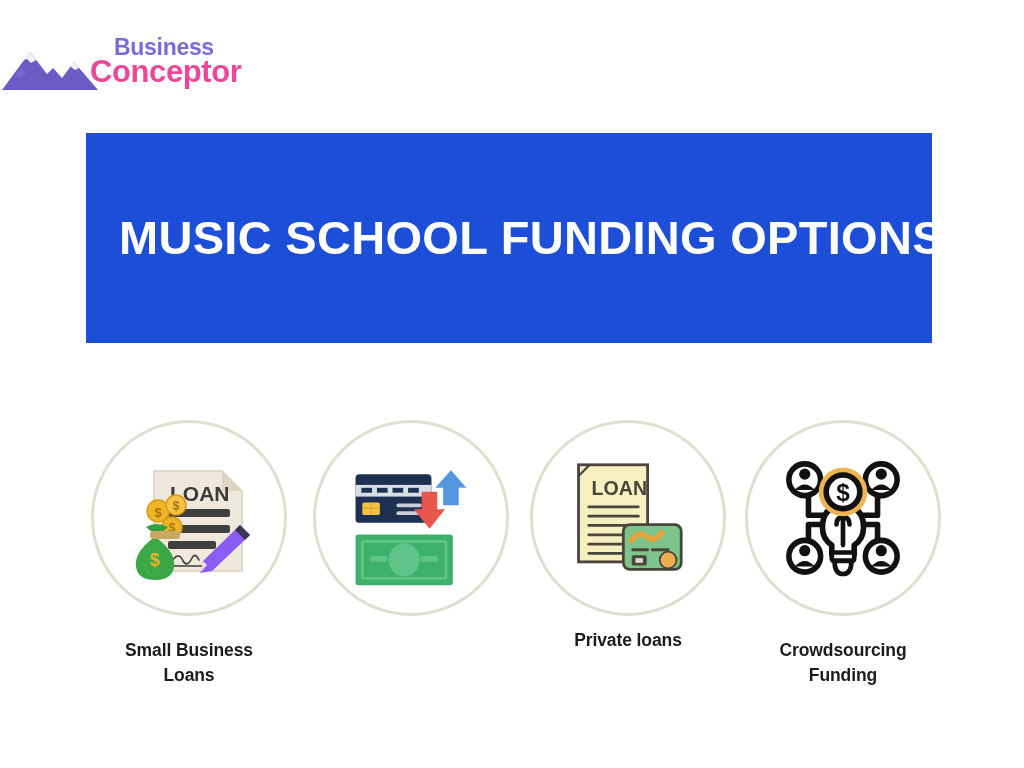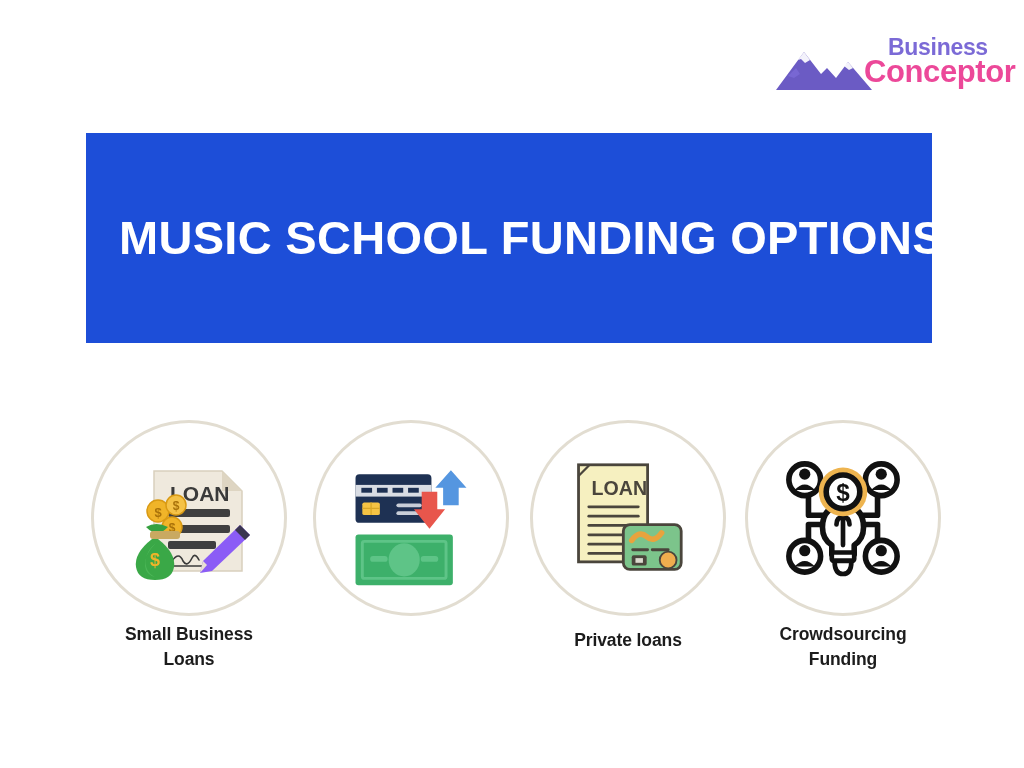--- a/index.html
+++ b/index.html
@@ -12,21 +12,21 @@
   }
 
   
   .logo-wrap{
     position:absolute;
     left:0; top:30px;
     width:1024px;
     height:70px;
     display:flex;
     align-items:center;
-    justify-content:flex-end;
+    justify-content:flex-start;
   }
   .logo-inner{
     position:relative;
     width:250px;
     height:62px;
   }
   .logo-mountain{
     position:absolute;
     left:0; top:10px;
     width:120px; height:48px;
@@ -100,21 +100,21 @@
     background:#ffffff;
     display:flex;
     align-items:center;
     justify-content:center;
     margin:0 auto;
     position:relative;
   }
   .circle svg{ display:block; }
 
   .card-label{
-    margin-top:6px;
+    margin-top:22px;
     font-size:17.5px;
     font-weight:bold;
     color:#1c1c1c;
     line-height:1.45;
     letter-spacing:-0.1px;
   }
   .card-3 .card-label{ margin-top:12px; }
 </style>
 </head>
 <body>

